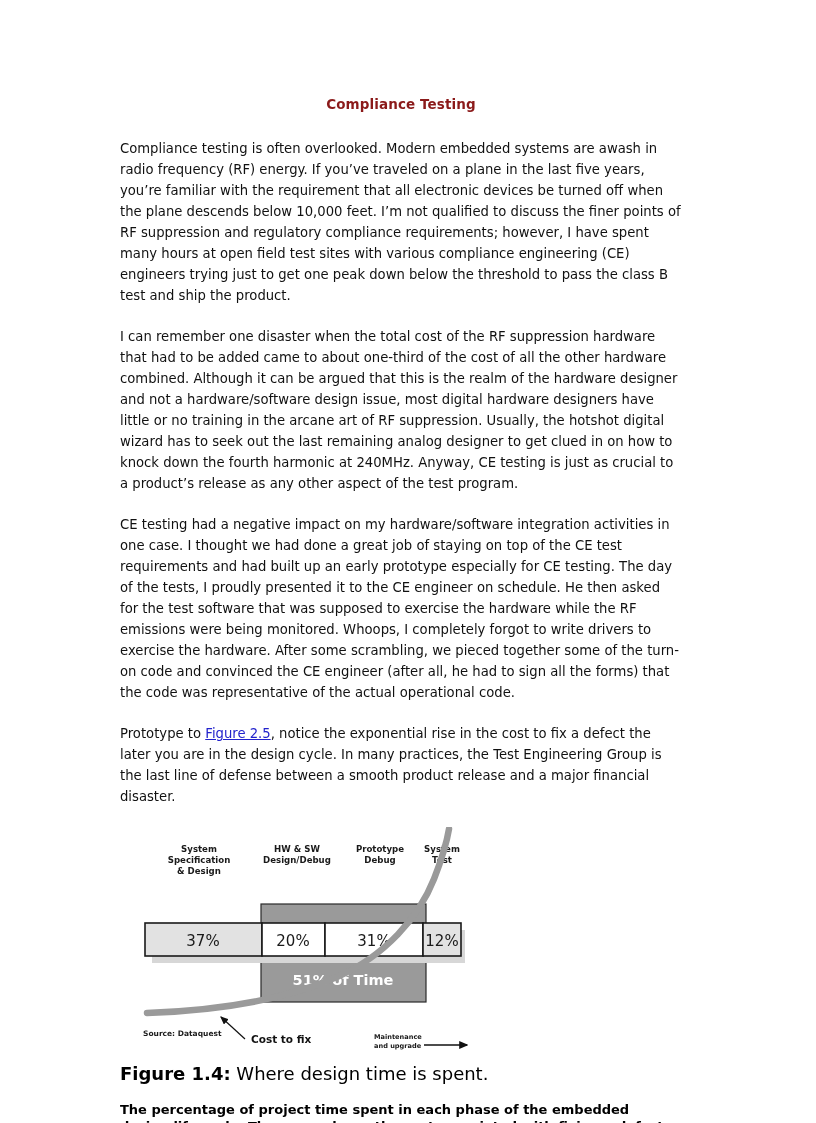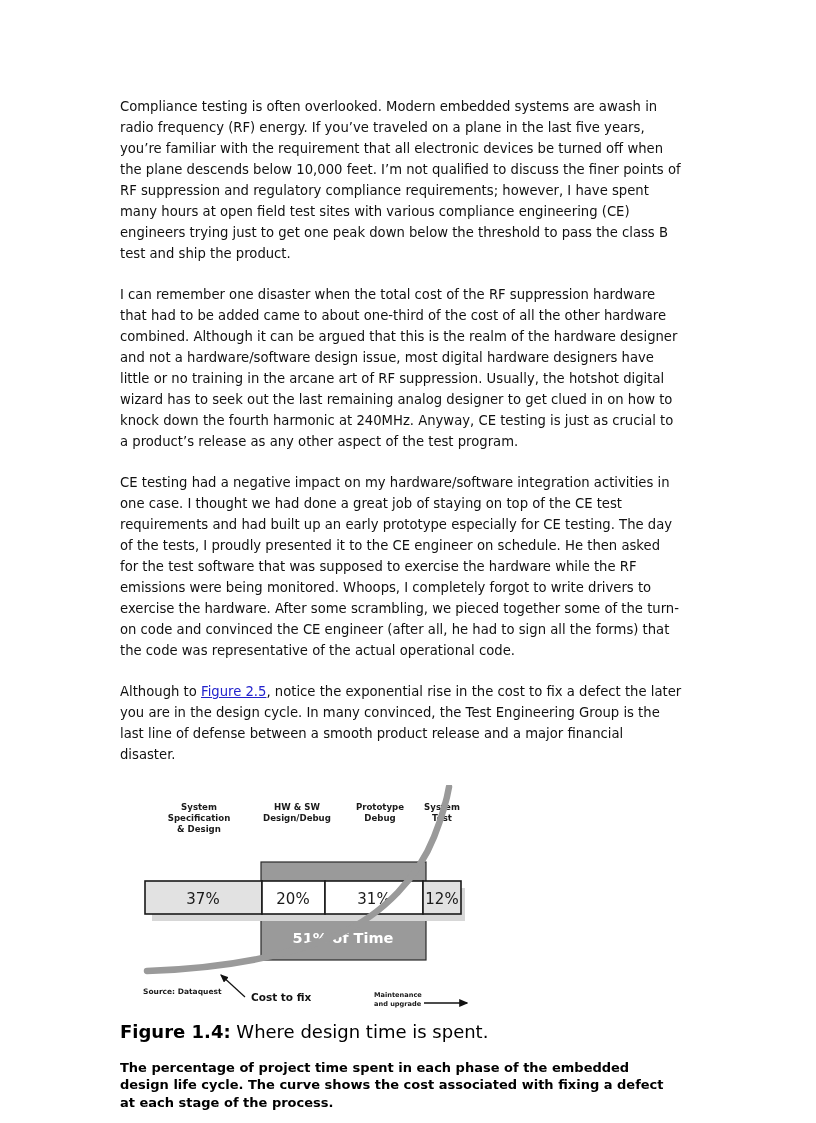--- a/index.html
+++ b/index.html
@@ -77,28 +77,29 @@
     line-height: 17.6px;
     margin: 0;
   }
 </style>
 </head>
 <body>
 
 <div class="page">
   <div class="content">
 
+    <h1 class="doc-title">Compliance Testing</h1>
 
     <p class="body-para">Compliance testing is often overlooked. Modern embedded systems are awash in radio frequency (RF) energy. If you’ve traveled on a plane in the last five years, you’re familiar with the requirement that all electronic devices be turned off when the plane descends below 10,000 feet. I’m not qualified to discuss the finer points of RF suppression and regulatory compliance requirements; however, I have spent many hours at open field test sites with various compliance engineering (CE) engineers trying just to get one peak down below the threshold to pass the class B test and ship the product.</p>
 
     <p class="body-para">I can remember one disaster when the total cost of the RF suppression hardware that had to be added came to about one-third of the cost of all the other hardware combined. Although it can be argued that this is the realm of the hardware designer and not a hardware/software design issue, most digital hardware designers have little or no training in the arcane art of RF suppression. Usually, the hotshot digital wizard has to seek out the last remaining analog designer to get clued in on how to knock down the fourth harmonic at 240MHz. Anyway, CE testing is just as crucial to a product’s release as any other aspect of the test program.</p>
 
     <p class="body-para">CE testing had a negative impact on my hardware/software integration activities in one case. I thought we had done a great job of staying on top of the CE test requirements and had built up an early prototype especially for CE testing. The day of the tests, I proudly presented it to the CE engineer on schedule. He then asked for the test software that was supposed to exercise the hardware while the RF emissions were being monitored. Whoops, I completely forgot to write drivers to exercise the hardware. After some scrambling, we pieced together some of the turn-on code and convinced the CE engineer (after all, he had to sign all the forms) that the code was representative of the actual operational code.</p>
 
-    <p class="body-para"><span>Although to </span><a class="fig-link" href="#">Figure 2.5</a><span>, notice the exponential rise in the cost to fix a defect the later you are in the design cycle. In many convinced, the Test Engineering Group is the last line of defense between a smooth product release and a major financial disaster.</span></p>
+    <p class="body-para"><span>Prototype to </span><a class="fig-link" href="#">Figure 2.5</a><span>, notice the exponential rise in the cost to fix a defect the later you are in the design cycle. In many practices, the Test Engineering Group is the last line of defense between a smooth product release and a major financial disaster.</span></p>
 
     <div class="figure-wrap">
       <svg class="figure-svg" width="345" height="230" viewBox="0 0 345 230" xmlns="http://www.w3.org/2000/svg">
         <defs>
           <marker id="arrowhead" markerWidth="7" markerHeight="6" refX="6" refY="3" orient="auto">
             <polygon points="0 0, 7 3, 0 6" fill="#111111"></polygon>
           </marker>
           <marker id="arrowhead2" markerWidth="7" markerHeight="6" refX="6" refY="3" orient="auto">
             <polygon points="0 0, 7 3, 0 6" fill="#111111"></polygon>
           </marker>

